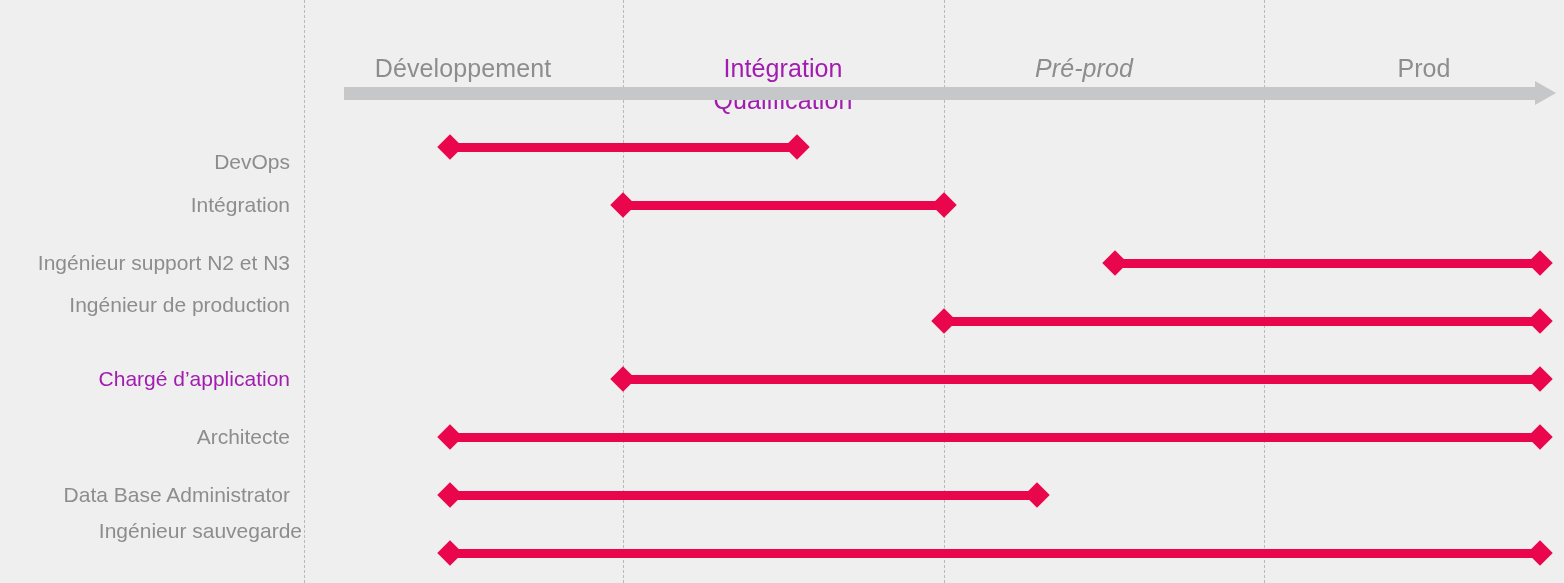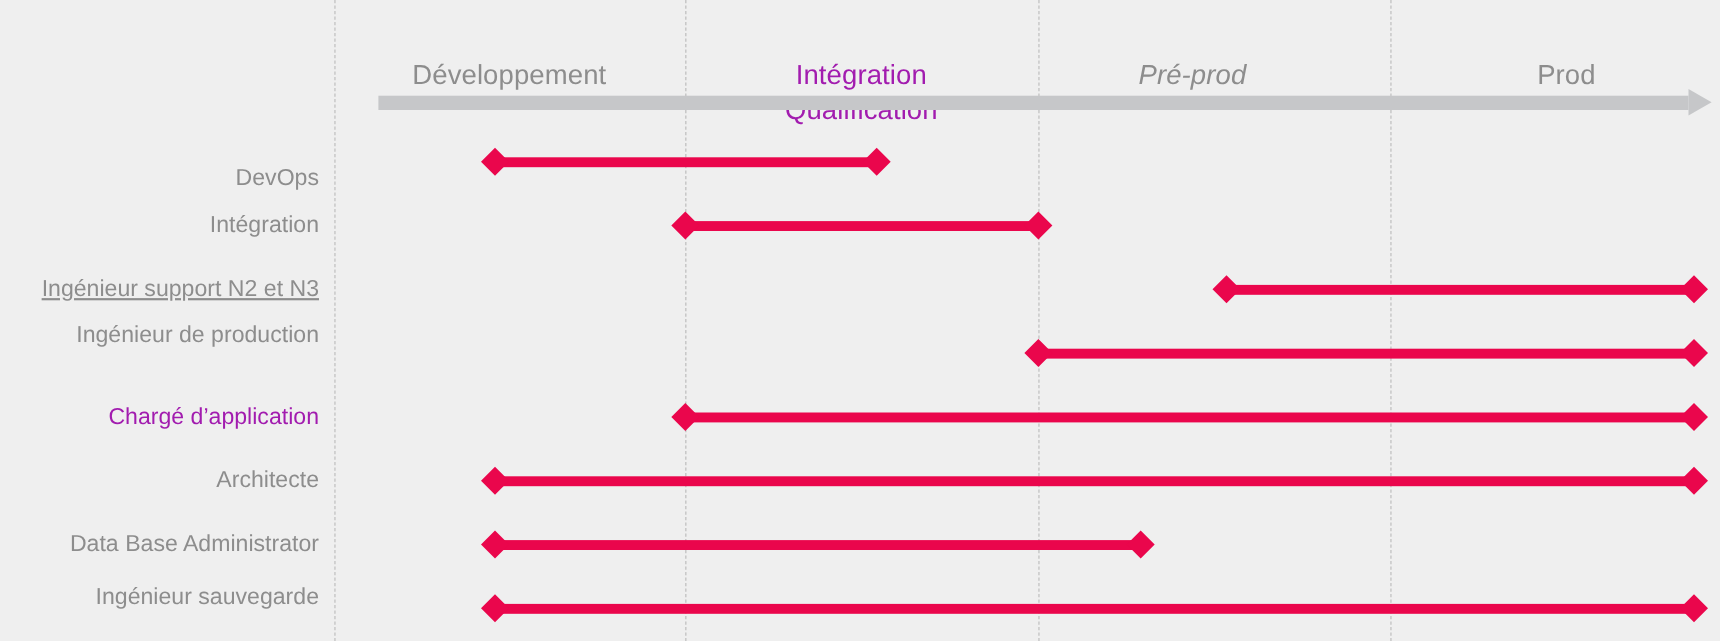--- a/index.html
+++ b/index.html
@@ -106,26 +106,26 @@
     </div>
 
   <div id="timeline-arrow" style="left: 344px; top: 87px;">
     <div class="shaft" style="width: 1191px; background: rgb(198, 199, 201);"></div>
     <div class="head" style="left: 1191px; border-left-color: rgb(198, 199, 201);"></div>
   </div>
 
   <div id="row-labels">
       <div class="row-label" style="left: 0px; width: 290px; top: 136px; color: rgb(141, 141, 141); margin-top: 15px;">DevOps</div>
       <div class="row-label" style="left: 0px; width: 290px; top: 194px; color: rgb(141, 141, 141);">Intégration</div>
-      <div class="row-label" style="left: 0px; width: 290px; top: 252px; color: rgb(141, 141, 141); text-decoration: underline;">Ingénieur support N2 et N3</div>
+      <div class="row-label" style="left: 0px; width: 290px; top: 252px; color: rgb(141, 141, 141);">Ingénieur support N2 et N3</div>
       <div class="row-label" style="left: 0px; width: 290px; top: 294px; color: rgb(141, 141, 141);">Ingénieur de production</div>
       <div class="row-label" style="left: 0px; width: 290px; top: 368px; color: #a21caf;">Chargé d’application</div>
       <div class="row-label" style="left: 0px; width: 290px; top: 426px; color: rgb(141, 141, 141);">Architecte</div>
       <div class="row-label" style="left: 0px; width: 290px; top: 484px; color: rgb(141, 141, 141); text-align: right;">Data Base Administrator</div>
-      <div class="row-label" style="left: 0px; width: 290px; top: 532px; color: rgb(141, 141, 141);">Ingénieur sauvegarde</div>
+      <div class="row-label" style="left: 0px; width: 290px; top: 520px; color: rgb(141, 141, 141); padding-left: 12px;">Ingénieur sauvegarde</div>
     </div>
 
   <div id="bars">
       <div>
         <div class="bar" style="left: 450px; width: 347px; top: 143px; background: rgb(234, 6, 76);"></div>
         <div class="diamond" style="left: 441px; top: 138px; background: rgb(234, 6, 76);"></div>
         <div class="diamond" style="left: 788px; top: 138px; background: rgb(234, 6, 76);"></div>
       </div>
       <div>
         <div class="bar" style="left: 623px; width: 321px; top: 201px; background: rgb(234, 6, 76);"></div>

